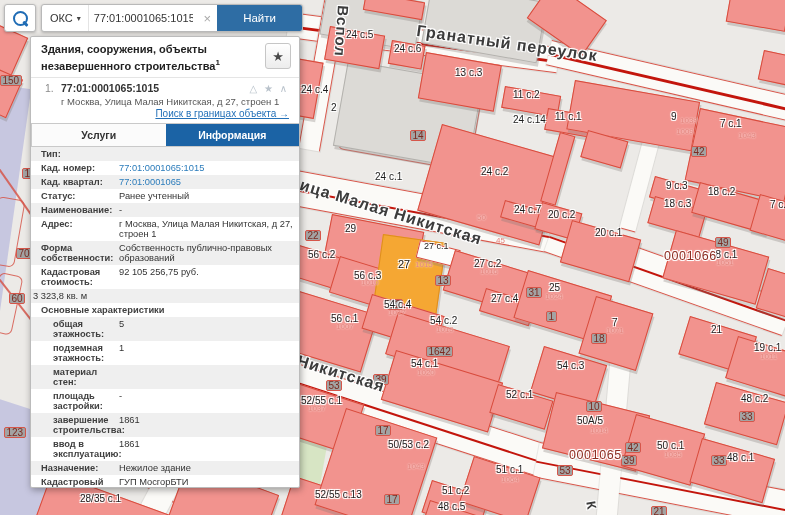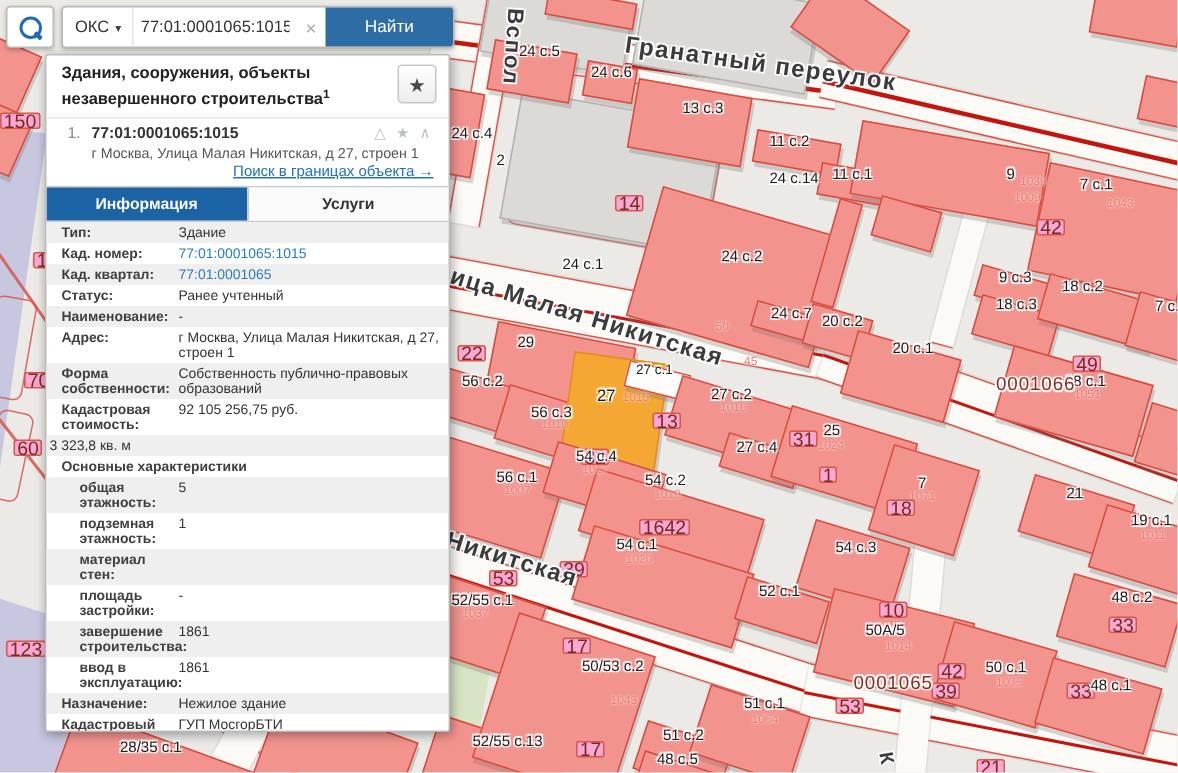--- a/index.html
+++ b/index.html
@@ -14,21 +14,21 @@
   .outline{background:transparent;border:1px solid rgba(214,86,74,.85);border-radius:6px;}
   .street{background:#FBFAF7;border-top:1.5px solid #D6564A;border-bottom:1.5px solid #D6564A;box-shadow:0 0 0 1px rgba(180,178,174,.25);}
   .street .cl{position:absolute;left:0;right:0;top:52%;height:2.5px;background:#C3150C;}
   .bld{box-shadow:2px 3px 0 rgba(125,120,115,.30);}
   .bld.r{background:#F2938E;border:1.2px solid #D84B3C;}
   .bld.g{background:#DCDAD6;border:1.2px solid #B3B1AD;}
   .bld.o{background:#F5A733;border:1.2px solid #DF8E1E;}
   .bld.w{background:#FDFDFC;border:1.2px solid #D84B3C;}
   .halo{text-shadow:-1px -1px 0 #fff,1px -1px 0 #fff,-1px 1px 0 #fff,1px 1px 0 #fff,0 0 3px #fff;}
   .blabel{font-size:10px;color:#1C1C1C;white-space:nowrap;line-height:10px;}
-  .marker{font-size:13px;line-height:9px;color:#7C2A20;background:#f9a8d4;border:1px solid #D6564A;border-radius:2px;padding:0 1.5px;white-space:nowrap;}
+  .marker{font-size:10px;line-height:9px;color:#7C2A20;background:#a3a3a3;border:1px solid #D6564A;border-radius:2px;padding:0 1.5px;white-space:nowrap;}
   .rednum{font-size:8px;color:#E4837C;white-space:nowrap;line-height:8px;text-shadow:0 0 2px #fff;}
   .qlabel{font-size:12.5px;color:#8C2D22;letter-spacing:.6px;white-space:nowrap;}
   .slabel{font-weight:bold;color:#3C3C3C;white-space:nowrap;letter-spacing:1px;}
 
   
   .search-wrap{position:absolute;top:4px;left:4px;display:flex;gap:5px;z-index:30;}
   .mag-box{width:32px;height:28px;background:#fff;border:1px solid #B9B9B9;border-radius:3px;display:flex;align-items:center;justify-content:center;box-shadow:0 1px 3px rgba(0,0,0,.25);box-sizing:border-box;}
   .mag{position:relative;width:11px;height:11px;border:2.5px solid #1F6CB5;border-radius:50%;}
   .mag::after{content:"";position:absolute;width:2.5px;height:6px;background:#1F6CB5;left:9px;top:8px;transform:rotate(-45deg);border-radius:1px;}
   .search-box{width:262px;height:28px;background:#fff;border:1px solid #B9B9B9;border-radius:3px;display:flex;align-items:center;box-shadow:0 1px 3px rgba(0,0,0,.25);box-sizing:border-box;overflow:hidden;}
@@ -290,27 +290,26 @@
     <div class="item">
       <div class="item-row">
         <span class="item-num">1.</span>
         <span class="item-cad">77:01:0001065:1015</span>
         <span class="item-icons"><span>△</span> <span>★</span> <span>∧</span></span>
       </div>
       <div class="item-addr">г Москва, Улица Малая Никитская, д 27, строен 1</div>
       <a class="item-link">Поиск в границах объекта →</a>
     </div>
     <div class="tabs">
+      <div class="tab inactive">Услуги</div>
       <div class="tab active">Информация</div>
-      <div class="tab inactive">Услуги</div>
     </div>
     <div class="tbl" id="info-table">
         <div class="trow">
           <div class="tlabel">Тип:</div>
-          <div class="tval">Здание</div>
         </div>
         <div class="trow">
           <div class="tlabel">Кад. номер:</div>
           <div class="tval link">77:01:0001065:1015</div>
         </div>
         <div class="trow">
           <div class="tlabel">Кад. квартал:</div>
           <div class="tval link">77:01:0001065</div>
         </div>
         <div class="trow">

